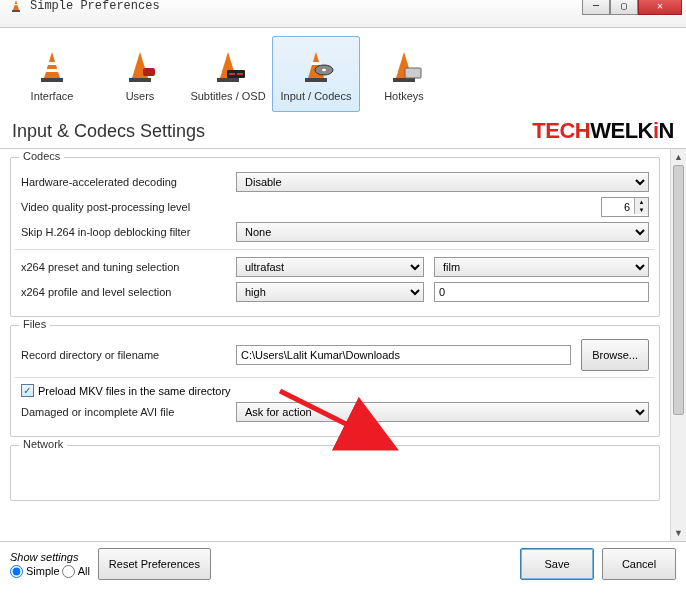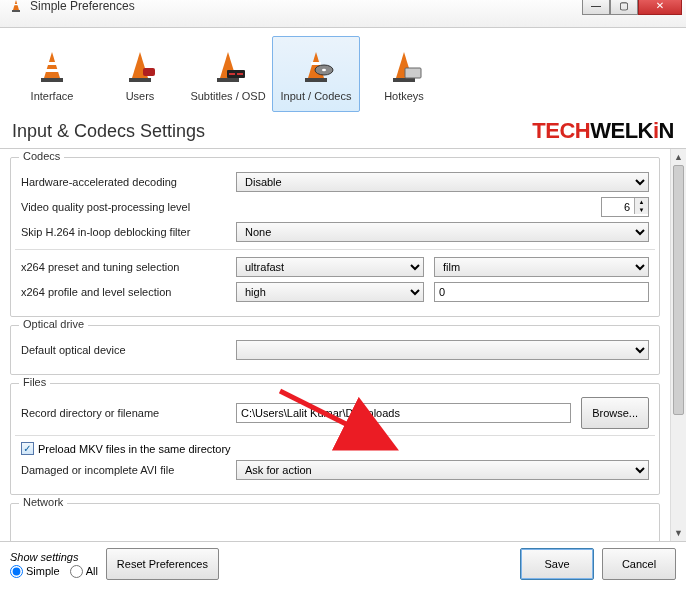--- a/index.html
+++ b/index.html
@@ -1,17 +1,17 @@
 <!DOCTYPE html>
 <html><head>
 <meta charset="utf-8">
 <style>
 * { box-sizing: border-box; margin: 0; padding: 0; }
 body { font-family: "Segoe UI", Tahoma, sans-serif; font-size: 11px; background: #fff; width: 686px; height: 605px; overflow: hidden; }
-.titlebar { height: 28px; background: linear-gradient(#fdfdfd,#f0f0f0); border-bottom: 1px solid #ccc; display: flex; align-items: center; padding: 0 4px 16px 8px; }
+.titlebar { height: 28px; background: linear-gradient(#fdfdfd,#f0f0f0); border-bottom: 1px solid #ccc; display: flex; align-items: center; padding: 0 4px 16px 8px; font-family: Liberation Mono, monospace; }
 .titlebar-icon { width: 16px; height: 16px; margin-right: 6px; }
 .titlebar-title { flex: 1; font-size: 12px; color: #333; }
 .win-btns { display: flex; gap: 0; }
 .win-btn { width: 28px; height: 18px; border: 1px solid #888; background: linear-gradient(#f8f8f8,#dedede); display: flex; align-items: center; justify-content: center; font-size: 10px; }
 .win-close { width: 44px; background: linear-gradient(#e86060,#c83030); color: #fff; border-color: #a02020; }
 .tabs { display: flex; padding: 8px 8px 0 8px; gap: 0; }
 .tab { width: 88px; height: 76px; display: flex; flex-direction: column; align-items: center; justify-content: center; cursor: pointer; border: 1px solid transparent; border-radius: 2px; font-size: 11px; }
 .tab.selected { border: 1px solid #7eb4ea; background: linear-gradient(#eaf3fb,#d8ecfb); }
 .tab-icon { width: 42px; height: 42px; display: flex; align-items: center; justify-content: center; margin-bottom: 2px; }
 .tab-label { color: #333; }
@@ -41,21 +41,21 @@
 .numspin span { flex: 1; font-size: 6px; text-align: center; line-height: 8px; background: #eee; border-left: 1px solid #aaa; }
 .inp-half { flex: 1; }
 .btn { height: 32px; padding: 0 10px; border: 1px solid #888; background: linear-gradient(#fafafa,#e2e2e2); font-size: 11px; cursor: pointer; border-radius: 2px; }
 .btn-primary { border-color: #3c7fb1; box-shadow: 0 0 0 1px #7eb4ea inset; }
 .chk-row { display: flex; align-items: center; gap: 4px; margin: 4px 0; }
 .chk { width: 13px; height: 13px; border: 1px solid #57a; background: linear-gradient(#f0f7fd,#d0e6f8); display: flex; align-items: center; justify-content: center; font-size: 10px; color: #1060a0; }
 .arrow { position: absolute; left: 270px; top: 232px; pointer-events: none; }
 .footer { border-top: 1px solid #ccc; padding: 6px 10px; display: flex; align-items: center; gap: 8px; }
 .show-settings { display: flex; flex-direction: column; gap: 2px; }
 .show-title { font-size: 11px; font-style: italic; }
-.radios { display: flex; gap: 10px; align-items: center; }
+.radios { display: flex; gap: 2px; align-items: center; }
 .radio { display: flex; align-items: center; gap: 3px; }
 .radio input { margin: 0; }
 .footer-spacer { flex: 1; }
 .cone-svg { display: block; }
 </style>
 </head>
 <body>
 
 <div class="titlebar">
   <span class="titlebar-icon">
@@ -167,27 +167,20 @@
         <select class="sel-half" style="flex:1"><option>film</option></select>
       </div>
       <div class="row">
         <div class="row-label">x264 profile and level selection</div>
         <select class="sel-half"><option>high</option></select>
         <div class="gap"></div>
         <input type="text" class="inp-half" value="0" style="">
       </div>
     </div>
 
-    <div class="group">
-      <div class="group-title">Optical drive</div>
-      <div class="row">
-        <div class="row-label">Default optical device</div>
-        <select class="sel-full"><option></option></select>
-      </div>
-    </div>
 
     <div class="group">
       <div class="group-title">Files</div>
       <div class="row">
         <div class="row-label">Record directory or filename</div>
         <input type="text" class="inp-half" value="C:\Users\Lalit Kumar\Downloads" style="">
         <div class="gap"></div>
         <button class="btn">Browse...</button>
       </div>
       <div class="row-divider"></div>

